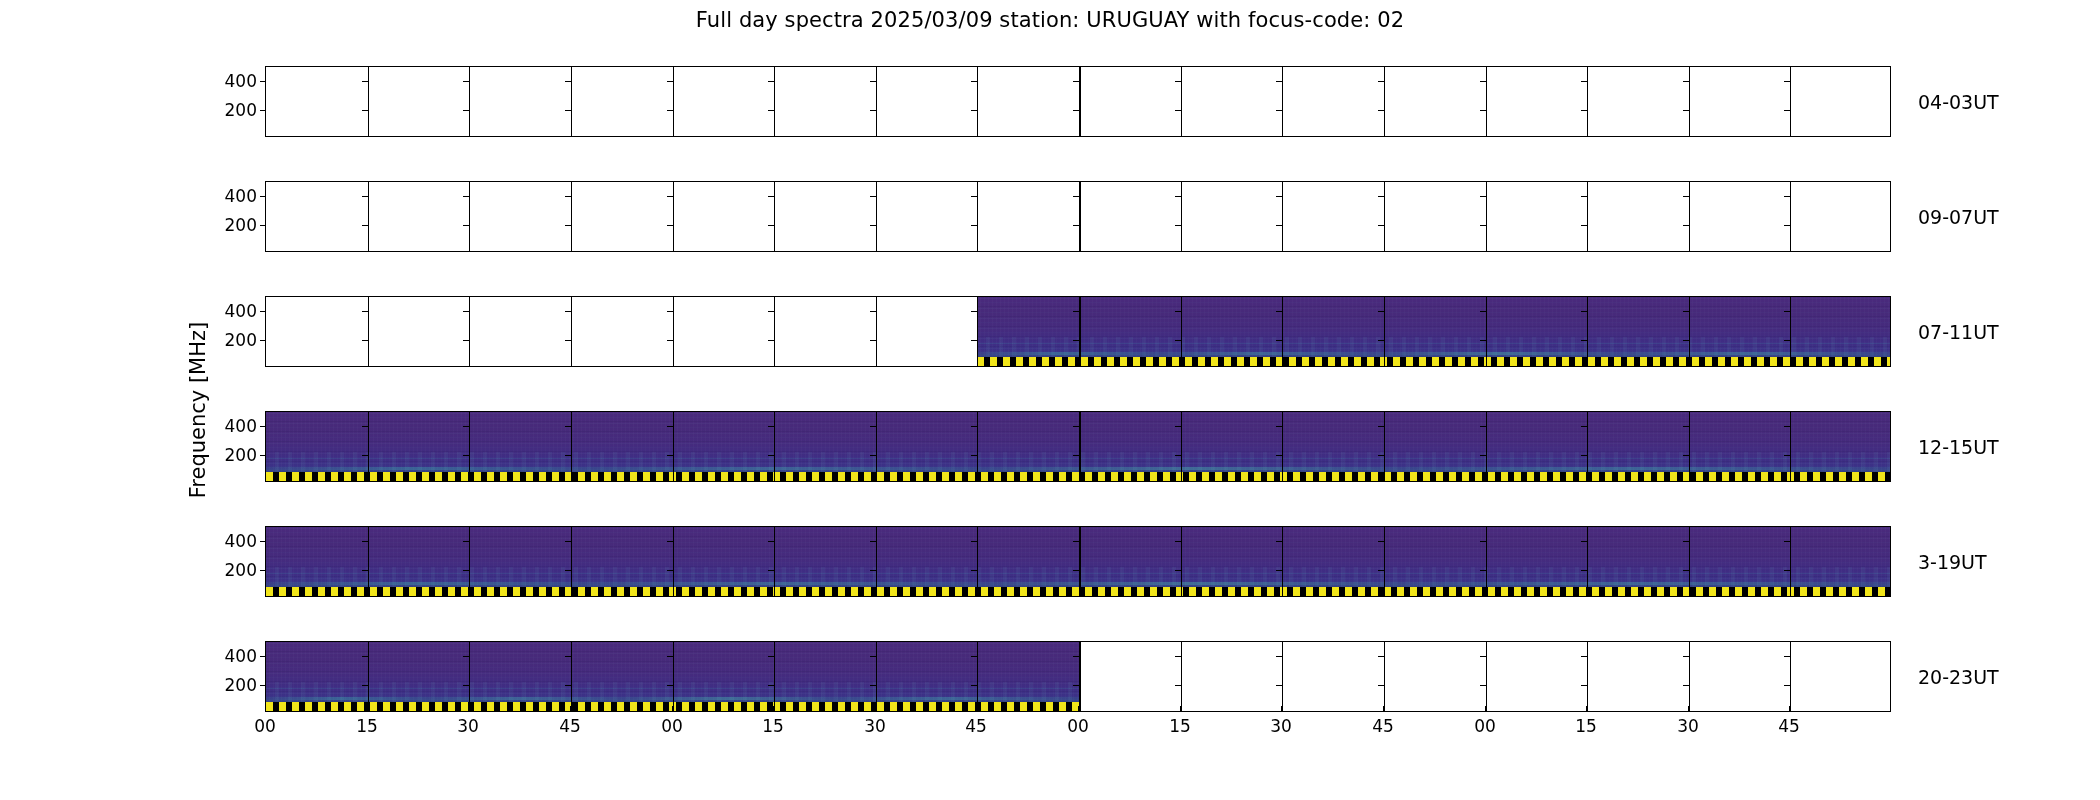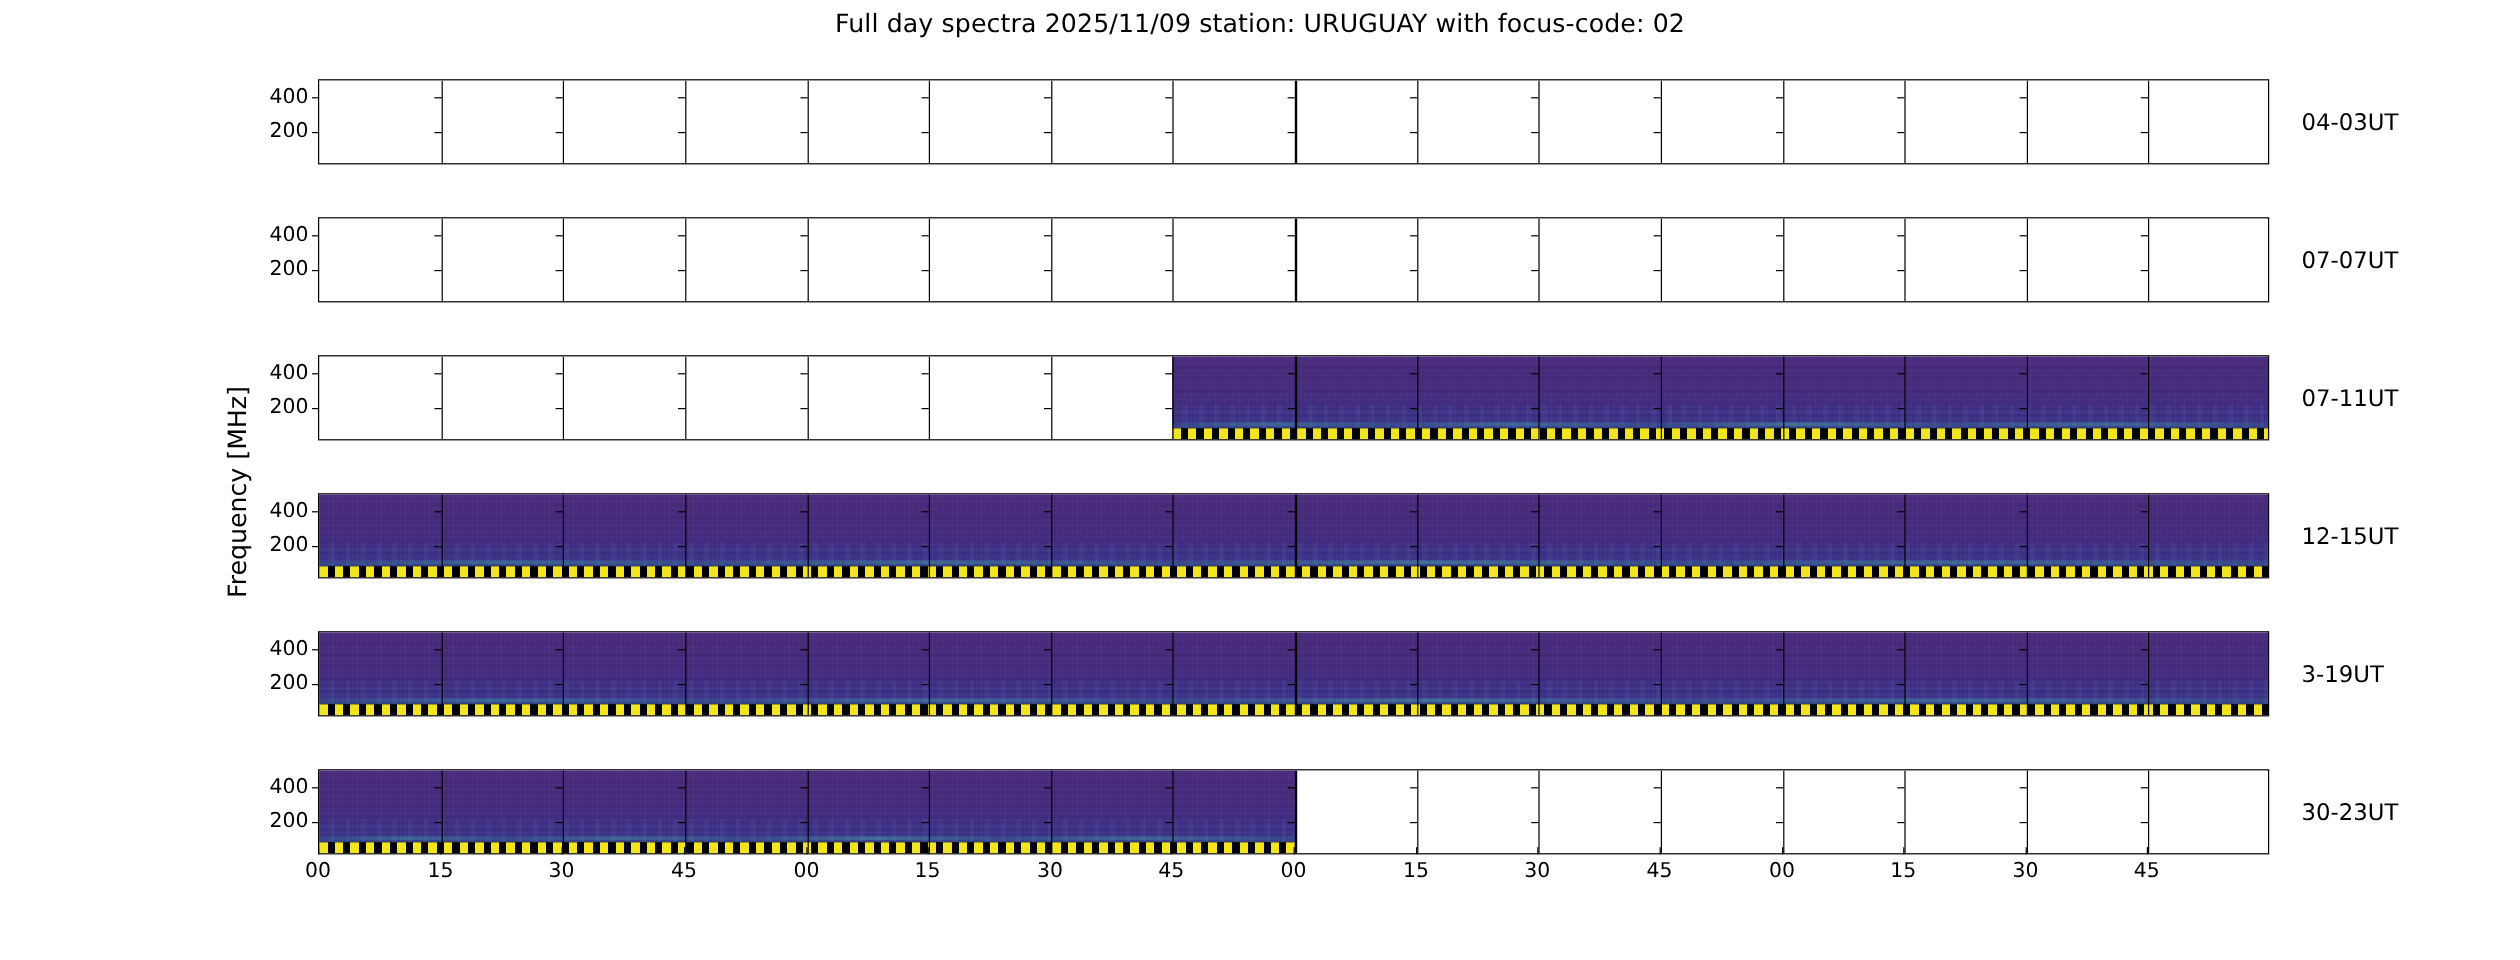--- a/index.html
+++ b/index.html
@@ -214,21 +214,21 @@
     font-size: 17px;
     transform: translateX(-50%);
     white-space: nowrap;
   }
 </style>
 </head>
 <body>
 
 <div id="figure">
 
-  <div id="fig-title">Full day spectra 2025/11/09 station: URUGUAY with focus-code: 02</div>
+  <div id="fig-title">Full day spectra 2025/03/09 station: URUGUAY with focus-code: 02</div>
 
   <div id="ylabel">Frequency [MHz]</div>
 
   <div id="rows-container">
       <div class="row" style="top: 66px; height: 71px;">
         <div class="row-inner">
           <div class="vsep" style="left: 102px;"></div>
           <div class="ytick-in" style="left: 96px; top: 14px;"></div>
           <div class="ytick-in" style="left: 96px; top: 43px;"></div>
           <div class="vsep" style="left: 203px;"></div>
@@ -325,21 +325,21 @@
           <div class="ytick-in" style="left: 1417px; top: 14px;"></div>
           <div class="ytick-in" style="left: 1417px; top: 43px;"></div>
           <div class="vsep" style="left: 1524px;"></div>
           <div class="ytick-in" style="left: 1518px; top: 14px;"></div>
           <div class="ytick-in" style="left: 1518px; top: 43px;"></div>
         </div>
         <div class="ytick-out" style="top: 14px;"></div>
         <div class="ytick-label" style="top: 14px;">400</div>
         <div class="ytick-out" style="top: 43px;"></div>
         <div class="ytick-label" style="top: 43px;">200</div>
-        <div class="row-label">07-07UT</div>
+        <div class="row-label">09-07UT</div>
       </div>
       <div class="row" style="top: 296px; height: 71px;">
         <div class="row-inner">
           <div class="data-patch" style="left: 711.375px; width: 914.625px;">
             <div class="streaks"></div>
             <div class="streak-bright" style="top: 80%; opacity: 0.55;"></div>
             <div class="streak-bright" style="top: 86.5%; opacity: 0.73;"></div>
             <div class="streak-bright" style="top: 91.5%; opacity: 0.91;"></div>
           </div>
           <div class="dash-band" style="left: 711.375px; width: 914.625px;"></div>
@@ -569,21 +569,21 @@
           <div class="ytick-in" style="left: 1417px; top: 14px;"></div>
           <div class="ytick-in" style="left: 1417px; top: 43px;"></div>
           <div class="vsep" style="left: 1524px;"></div>
           <div class="ytick-in" style="left: 1518px; top: 14px;"></div>
           <div class="ytick-in" style="left: 1518px; top: 43px;"></div>
         </div>
         <div class="ytick-out" style="top: 14px;"></div>
         <div class="ytick-label" style="top: 14px;">400</div>
         <div class="ytick-out" style="top: 43px;"></div>
         <div class="ytick-label" style="top: 43px;">200</div>
-        <div class="row-label">30-23UT</div>
+        <div class="row-label">20-23UT</div>
       </div>
     </div>
 
   <div id="xaxis">
       <div class="xtick" style="left: 0px;"></div>
       <div class="xtick-label" style="left: 0px;">00</div>
       <div class="xtick" style="left: 102px;"></div>
       <div class="xtick-label" style="left: 102px;">15</div>
       <div class="xtick" style="left: 203px;"></div>
       <div class="xtick-label" style="left: 203px;">30</div>

